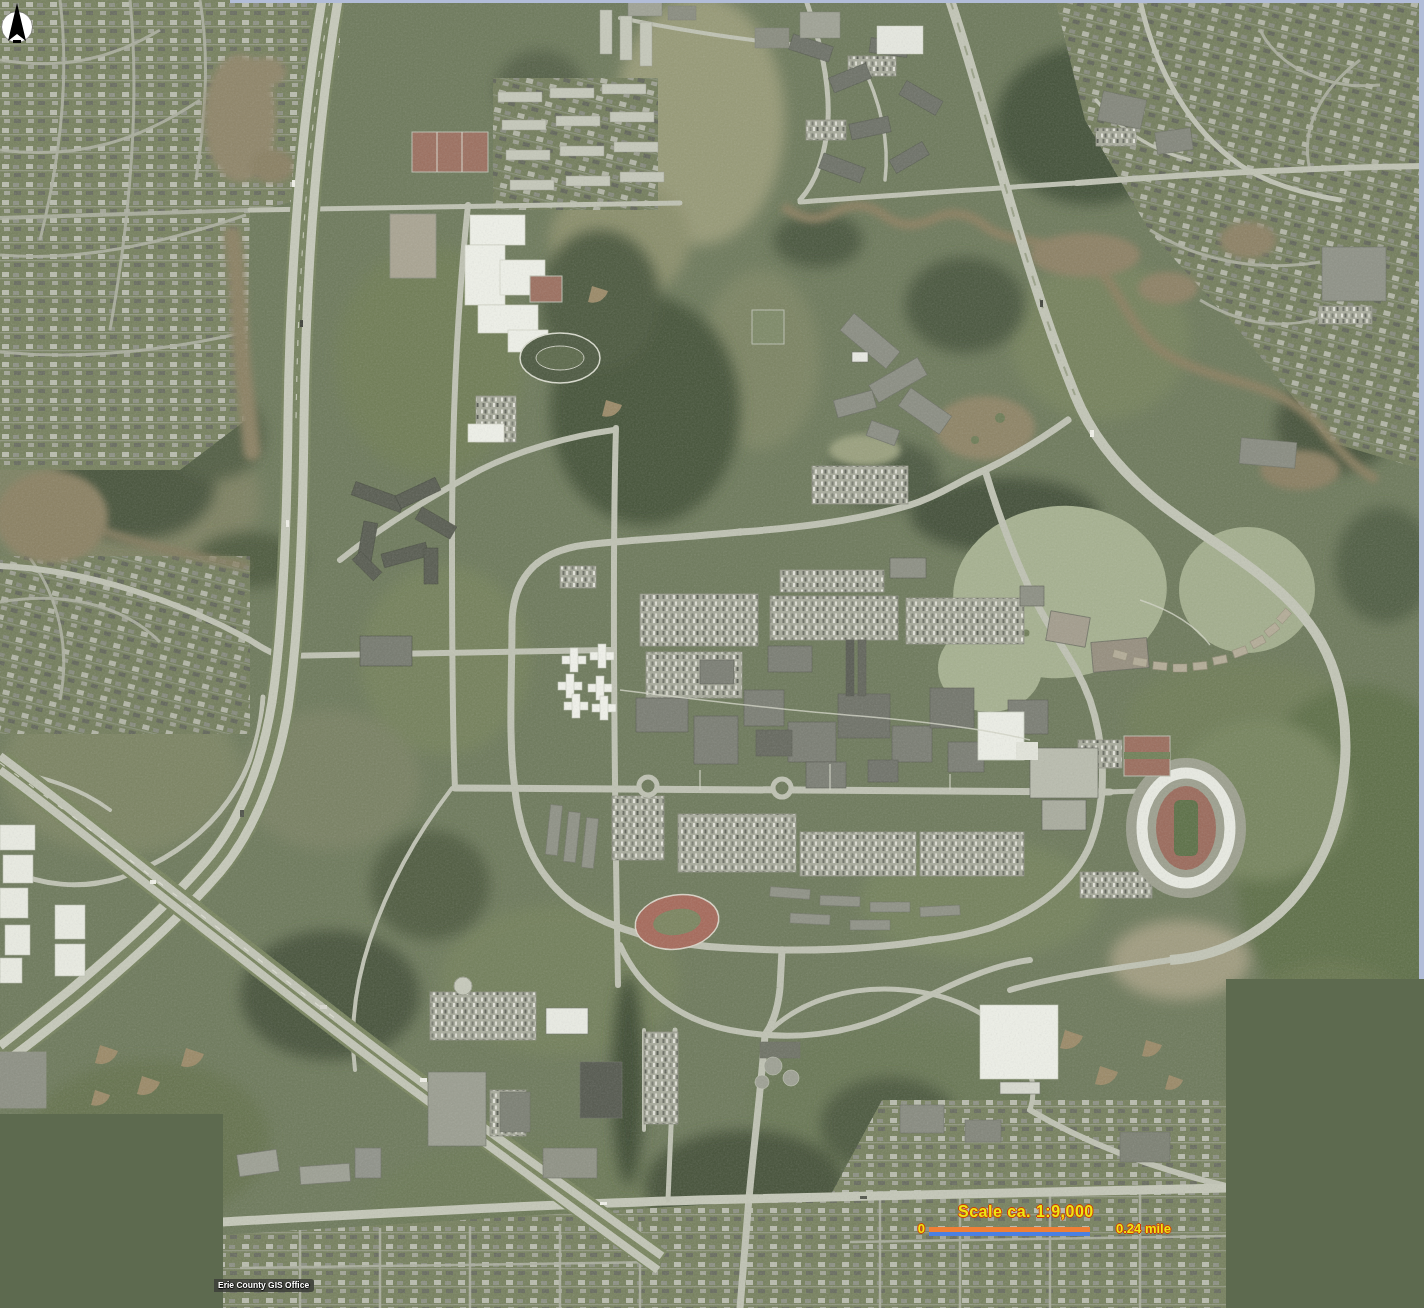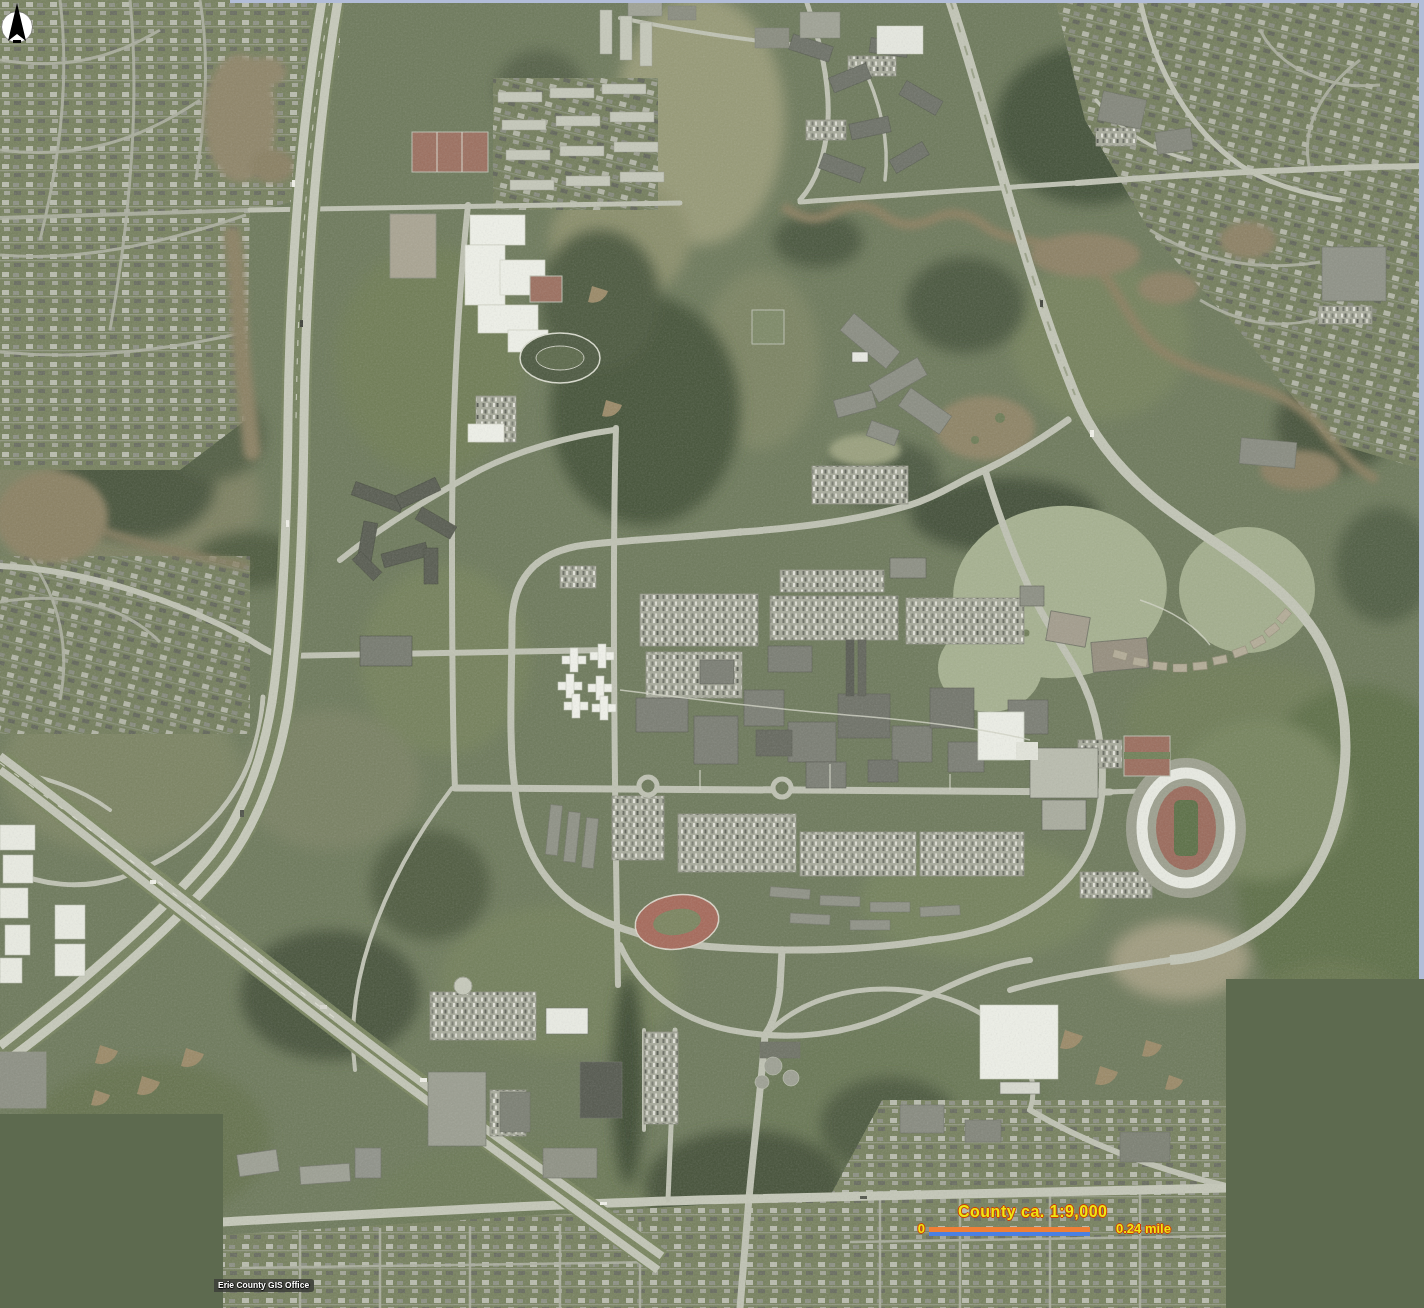--- a/index.html
+++ b/index.html
@@ -498,21 +498,21 @@
   <g>
     <rect x="0" y="1114" width="223" height="194" fill="#5d6a4f"></rect>
     <rect x="1226" y="979" width="198" height="329" fill="#5d6a4f"></rect>
   </g>
   <g>
     <rect x="230" y="0" width="1194" height="3" fill="#b2bdd8"></rect>
     <rect x="1419" y="0" width="5" height="979" fill="#b2bdd8"></rect>
   </g>
 </svg>
 
-<div class="map-ui scale-title" style="color: rgb(236, 231, 20);">County ca. 1:9,000</div>
+<div class="map-ui scale-title" style="color: rgb(236, 231, 20);">Scale ca. 1:9,000</div>
 
 <span class="map-ui scale-left" style="color: rgb(236, 231, 20);">0</span>
 
 <div class="map-ui scale-bar">
   <div class="half" style="background: rgb(238, 127, 54);"></div>
   <div class="half" style="background: rgb(75, 128, 226);"></div>
 </div>
 
 <span class="map-ui scale-right" style="color: rgb(236, 231, 20);">0.24 mile</span>
 

